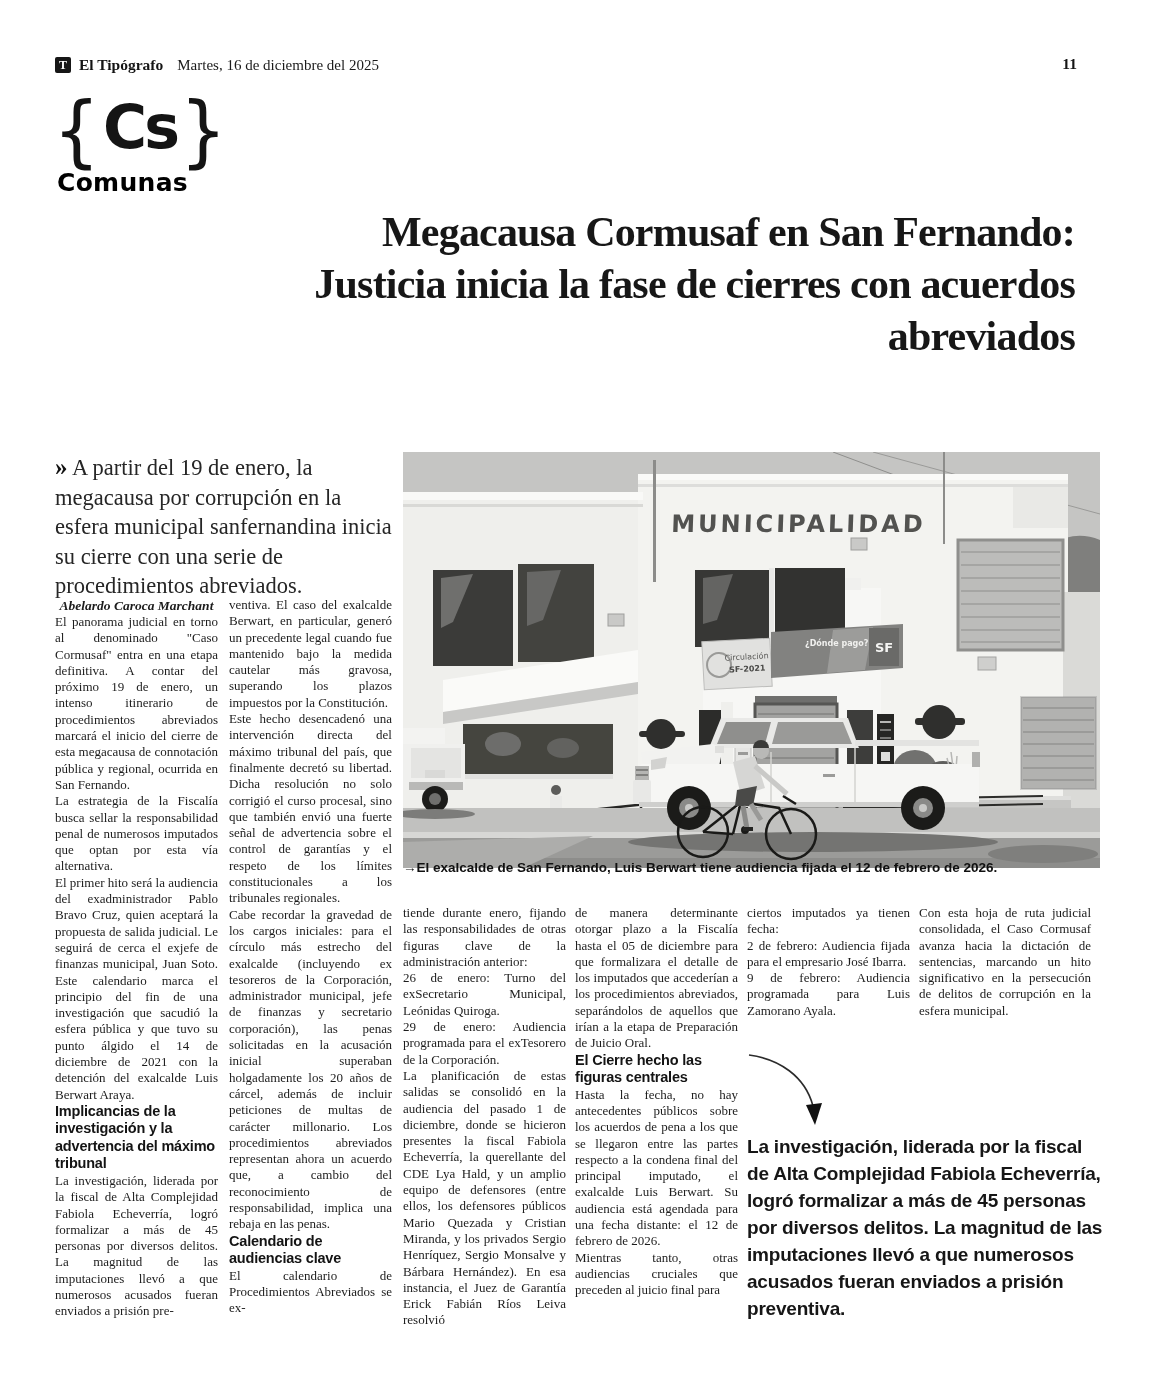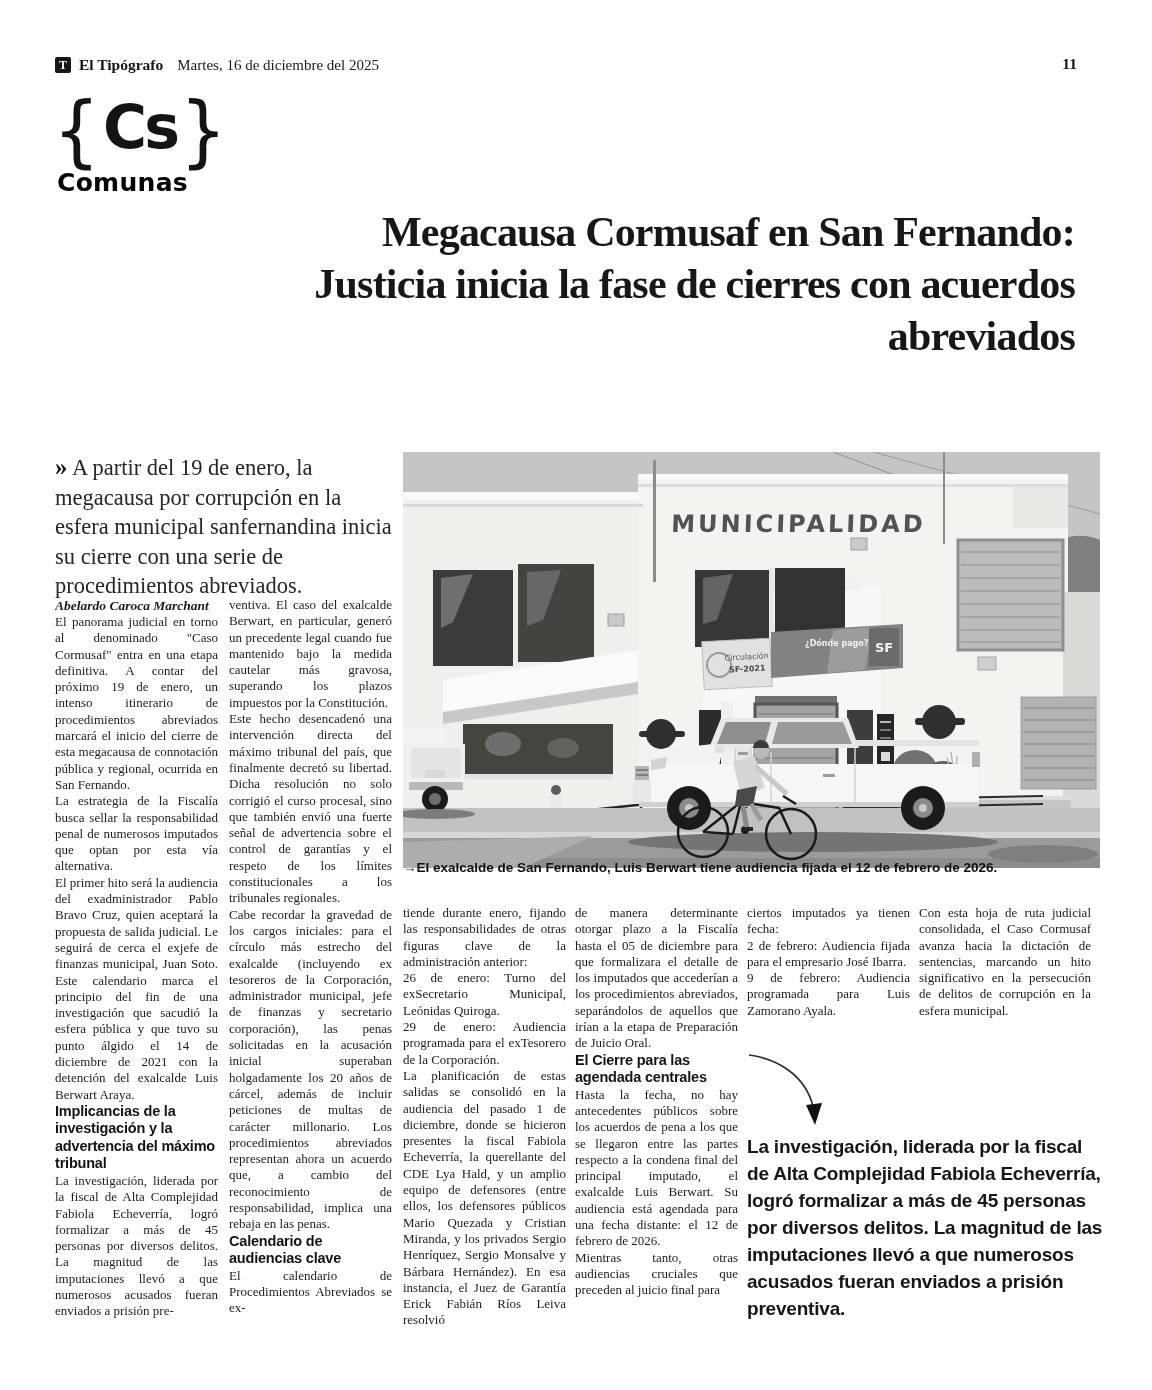--- a/index.html
+++ b/index.html
@@ -37,21 +37,21 @@
   
   .bodycol{position:absolute;width:163px;font:400 13px/16.3px "Liberation Serif",serif;
            text-align:justify;color:#1c1c1c;hyphens:auto;-webkit-hyphens:auto;}
   .bodycol p{margin:0;}
   .col1{left:55px;top:597px;height:748px;overflow:hidden;}
   .col2{left:229px;top:597px;height:748px;overflow:hidden;}
   .col3{left:403px;top:905px;height:450px;overflow:hidden;}
   .col4{left:575px;top:905px;height:460px;overflow:hidden;}
   .col5{left:747px;top:905px;}
   .col6{left:919px;top:905px;width:172px;}
-  .byline{font:italic 700 13.5px/17px "Liberation Serif",serif;text-align:left;}
+  .byline{font:italic 700 13.5px/17px "Liberation Serif",serif;text-align:center;}
   .subhead{font:700 14.5px/17.5px "Liberation Sans",sans-serif;margin:10px 0 4px 0;
            text-align:left;letter-spacing:-0.2px;color:#141414;}
 
   
   .arrow-curve{left:747px;top:1048px;}
   .pullquote{left:747px;top:1133px;width:360px;font:700 19px/27px "Liberation Sans",sans-serif;
              color:#161616;letter-spacing:-0.2px;}
 </style>
 </head>
 <body>
@@ -336,21 +336,21 @@
 
   <div class="abs bodycol col3">
     <p>tiende durante enero, fijando las responsabilidades de otras figuras clave de la administración anterior:</p>
     <p>26 de enero: Turno del exSecretario Municipal, Leónidas Quiroga.</p>
     <p>29 de enero: Audiencia programada para el exTesorero de la Corporación.</p>
     <p>La planificación de estas salidas se consolidó en la audiencia del pasado 1 de diciembre, donde se hicieron presentes la fiscal Fabiola Echeverría, la querellante del CDE Lya Hald, y un amplio equipo de defensores (entre ellos, los defensores públicos Mario Quezada y Cristian Miranda, y los privados Sergio Henríquez, Sergio Monsalve y Bárbara Hernández). En esa instancia, el Juez de Garantía Erick Fabián Ríos Leiva resolvió</p>
   </div>
 
   <div class="abs bodycol col4">
     <p>de manera determinante otorgar plazo a la Fiscalía hasta el 05 de diciembre para que formalizara el detalle de los imputados que accederían a los procedimientos abreviados, separándolos de aquellos que irían a la etapa de Preparación de Juicio Oral.</p>
-    <p class="subhead">El Cierre para las agendada centrales</p>
+    <p class="subhead">El Cierre hecho las figuras centrales</p>
     <p>Hasta la fecha, no hay antecedentes públicos sobre los acuerdos de pena a los que se llegaron entre las partes respecto a la condena final del principal imputado, el exalcalde Luis Berwart. Su audiencia está agendada para una fecha distante: el 12 de febrero de 2026.</p>
     <p>Mientras tanto, otras audiencias cruciales que preceden al juicio final para</p>
   </div>
 
   <div class="abs bodycol col5">
     <p>ciertos imputados ya tienen fecha:</p>
     <p>2 de febrero: Audiencia fijada para el empresario José Ibarra.</p>
     <p>9 de febrero: Audiencia programada para Luis Zamorano Ayala.</p>
   </div>
 

